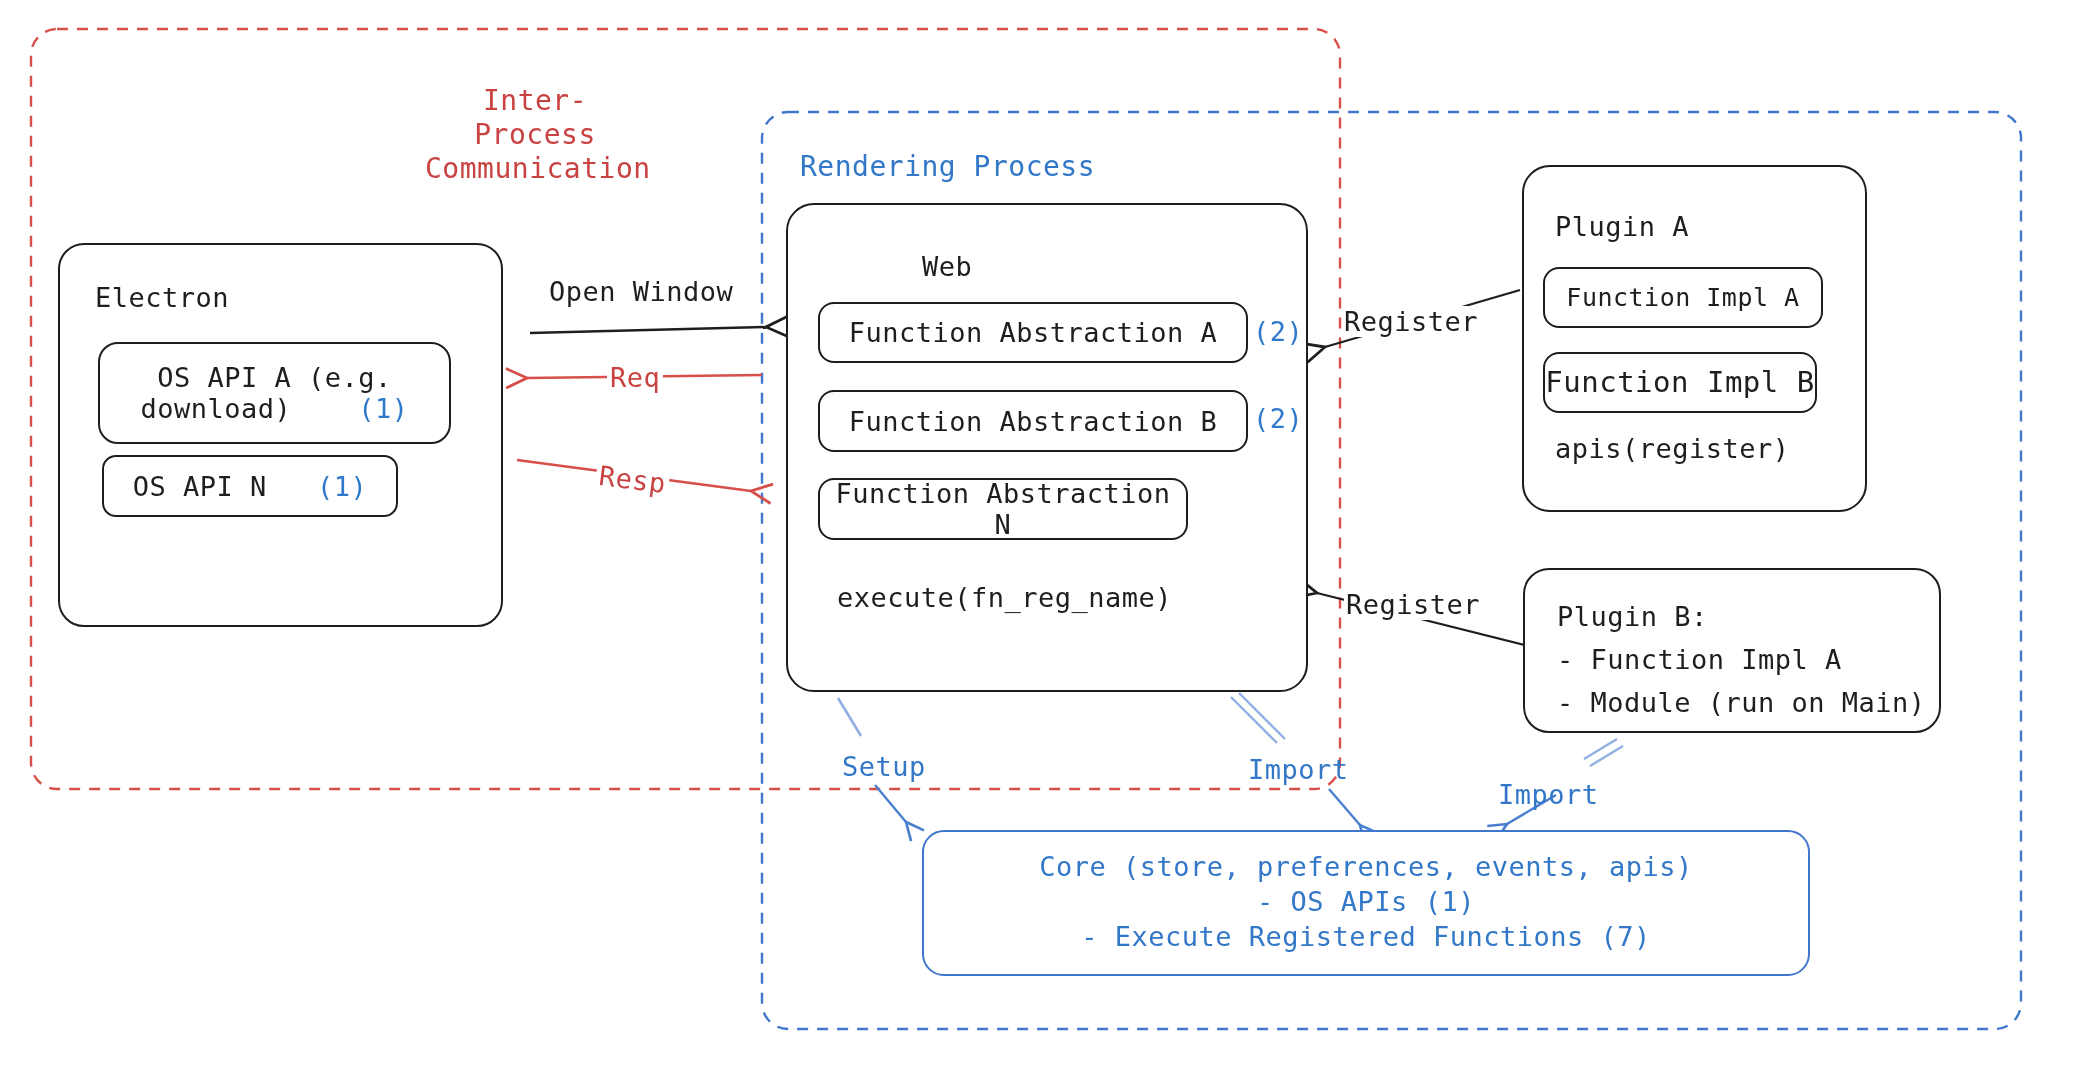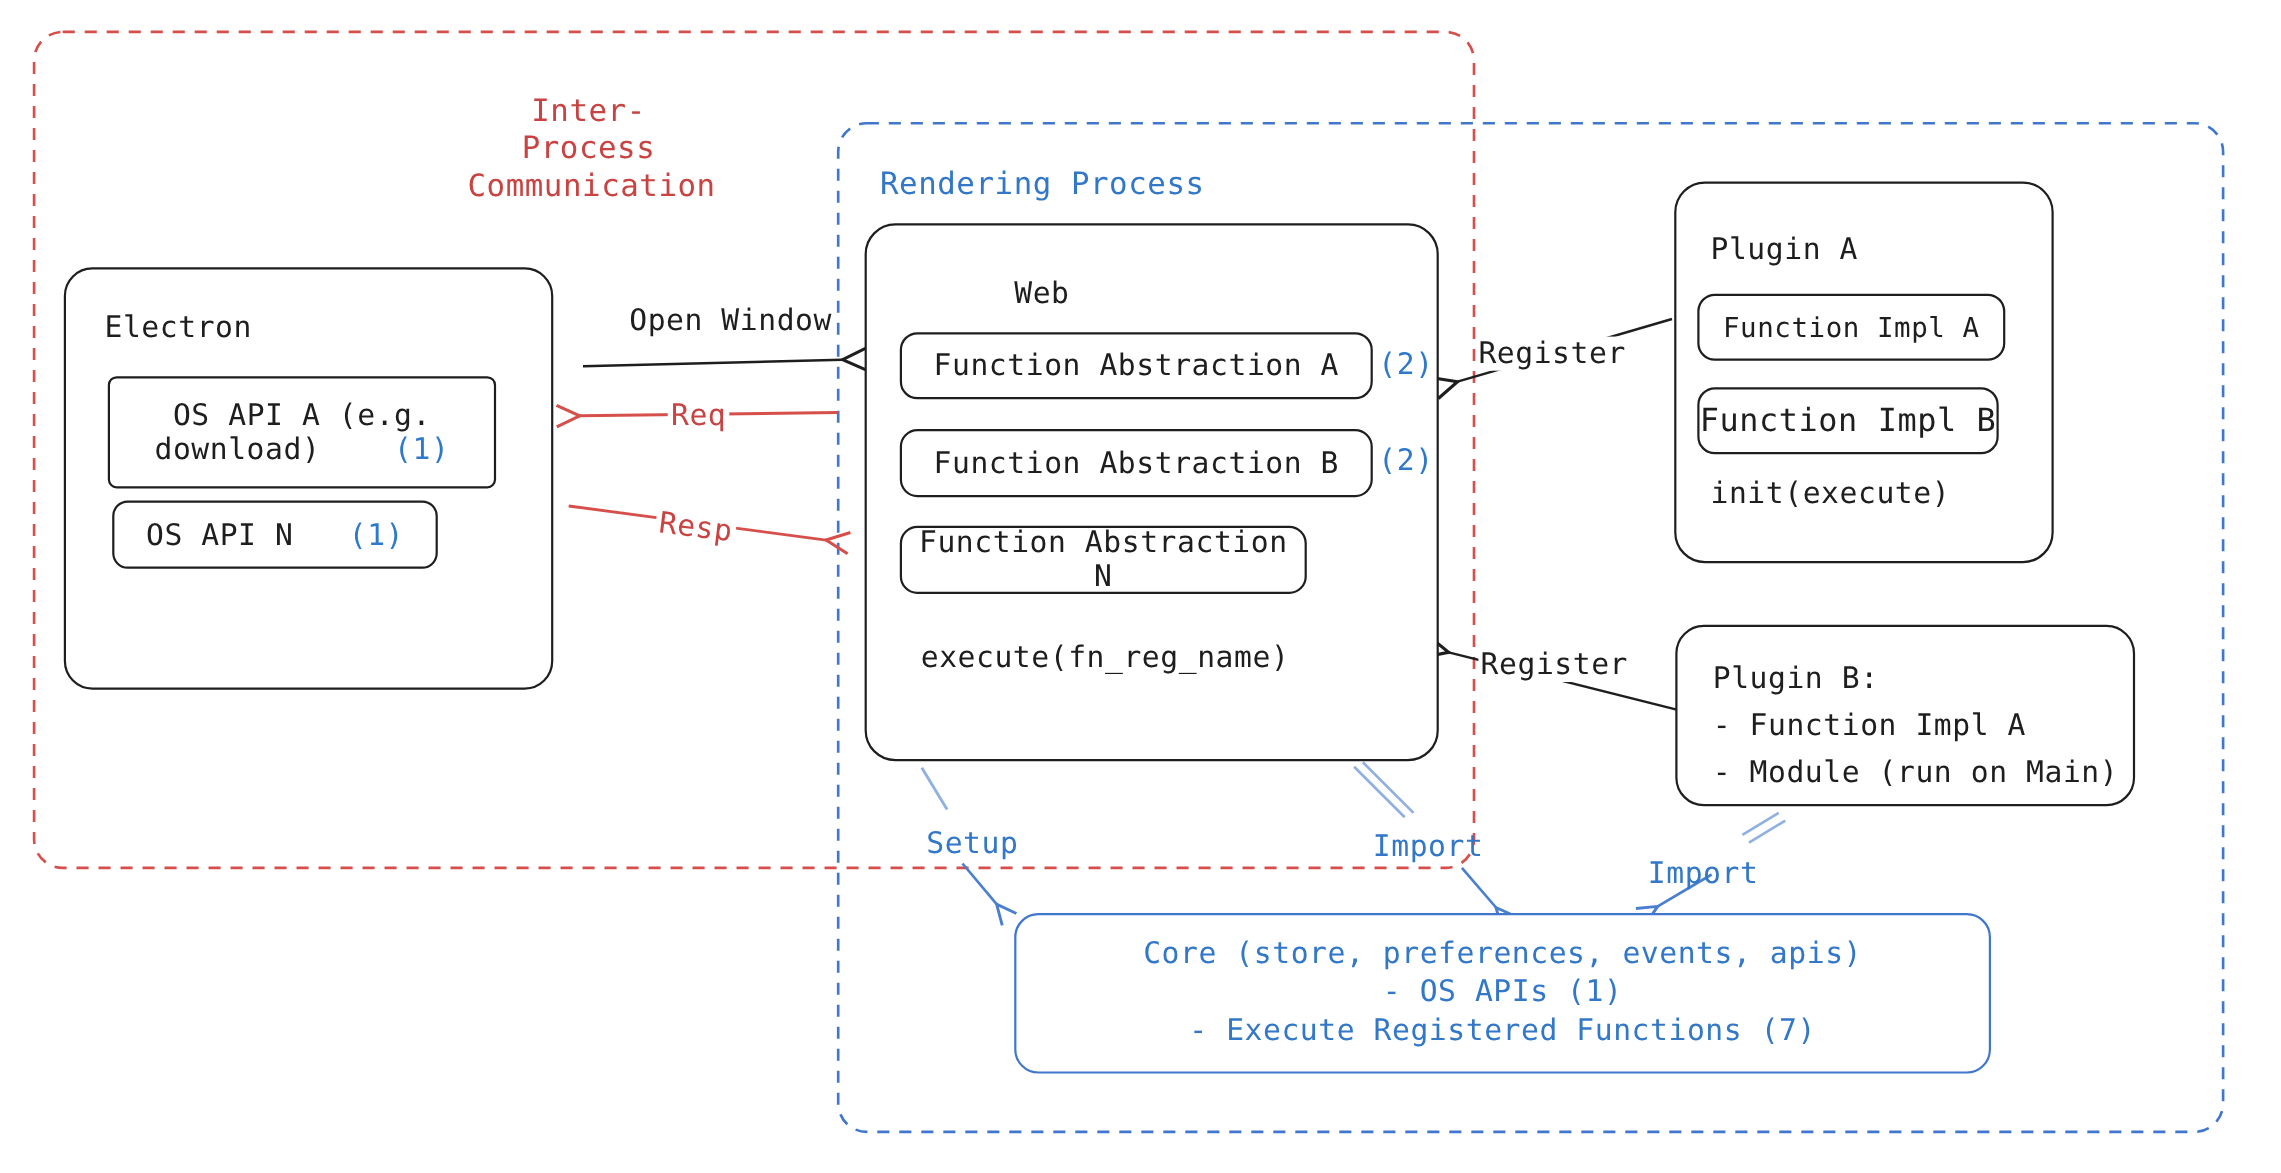--- a/index.html
+++ b/index.html
@@ -84,21 +84,21 @@
   <div class="abs blue regionlabel" style="left:800px;top:150px;">Rendering Process</div>
 
   <div class="abs red regionlabel" style="left:425px;top:84px;width:220px;text-align:center;line-height:34px;">
     <div>Inter-Process</div>
     <div>Communication</div>
   </div>
 
   <div class="box" style="left:58px;top:243px;width:445px;height:384px;border-radius:26px;">
     <div class="abs" style="left:35px;top:37px;">Electron</div>
 
-    <div class="innerbox" style="left:38px;top:97px;width:353px;height:102px;border-radius:8px;">
+    <div class="innerbox" style="left:38px;top:97px;width:353px;height:102px;border-radius:20px;">
       <div>OS API A (e.g.</div>
       <div>
         <span>download)</span>
         <span>&nbsp;&nbsp;</span>
         <span class="marker">(1)</span>
       </div>
     </div>
 
     <div class="innerbox" style="left:42px;top:210px;width:296px;height:62px;border-radius:14px;flex-direction:row;">
       <span>OS API N</span>
@@ -119,36 +119,36 @@
 
   <div class="abs marker" style="left:1253px;top:316px;">(2)</div>
   <div class="abs marker" style="left:1253px;top:403px;">(2)</div>
 
   <div class="box" style="left:1522px;top:165px;width:345px;height:347px;border-radius:28px;">
     <div class="abs" style="left:31px;top:44px;">Plugin A</div>
 
     <div class="innerbox" style="left:19px;top:100px;width:280px;height:61px;font-size:25px;">Function Impl A</div>
     <div class="innerbox" style="left:19px;top:185px;width:274px;height:61px;font-size:29px;">Function Impl B</div>
 
-    <div class="abs" style="left:31px;top:266px;">init(execute)</div>
+    <div class="abs" style="left:31px;top:266px;">apis(register)</div>
   </div>
 
   <div class="box" style="left:1523px;top:568px;width:418px;height:165px;border-radius:26px;padding:25px 0 0 32px;line-height:43px;">
     <div>Plugin B:</div>
     <div>- Function Impl A</div>
     <div>- Module (run on Main)</div>
   </div>
 
   <div class="box blue" style="left:922px;top:830px;width:888px;height:146px;border-radius:22px;border:2.4px solid #4076cc;text-align:center;padding-top:17px;line-height:35px;">
     <div>Core (store, preferences, events, apis)</div>
     <div>- OS APIs (1)</div>
     <div>- Execute Registered Functions (7)</div>
   </div>
 
-  <div class="abs" style="left:572px;top:276px;">Open Window</div>
+  <div class="abs" style="left:549px;top:276px;">Open Window</div>
 
   <div class="abs red label-online" style="left:607px;top:362px;">Req</div>
 
   <div class="abs red label-online" style="left:596px;top:464px;transform:rotate(7deg);">Resp</div>
 
   <div class="abs label-online" style="left:1342px;top:306px;padding:0 2px;">Register</div>
 
   <div class="abs label-online" style="left:1344px;top:589px;padding:0 2px;">Register</div>
 
   <div class="abs blue" style="left:842px;top:751px;">Setup</div>

